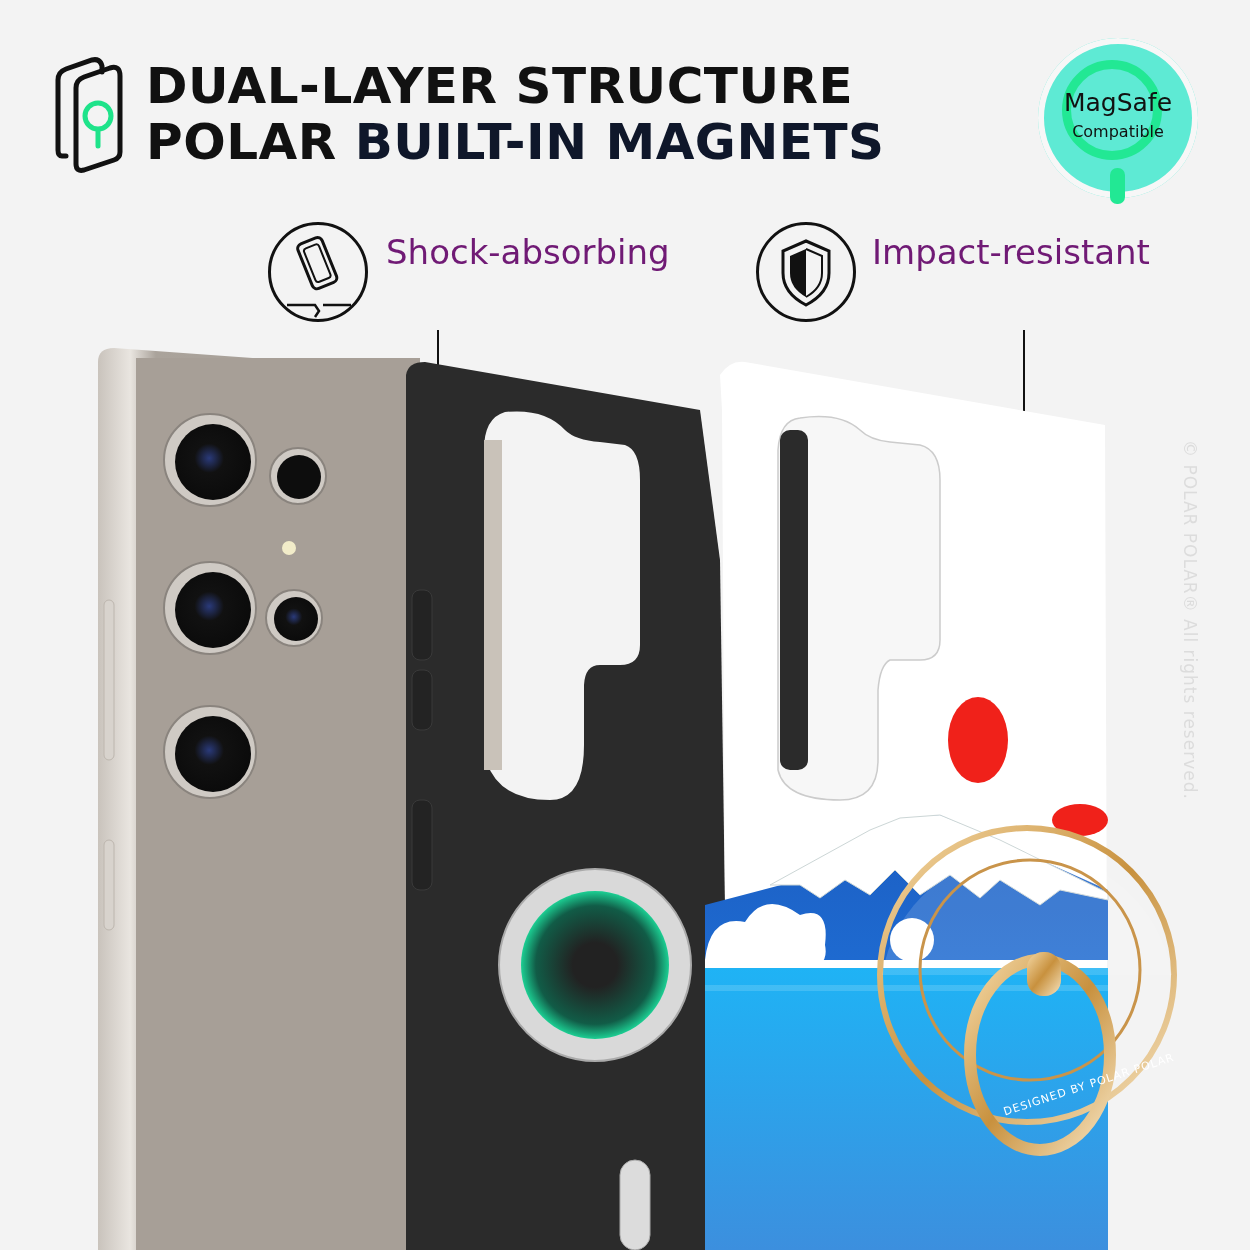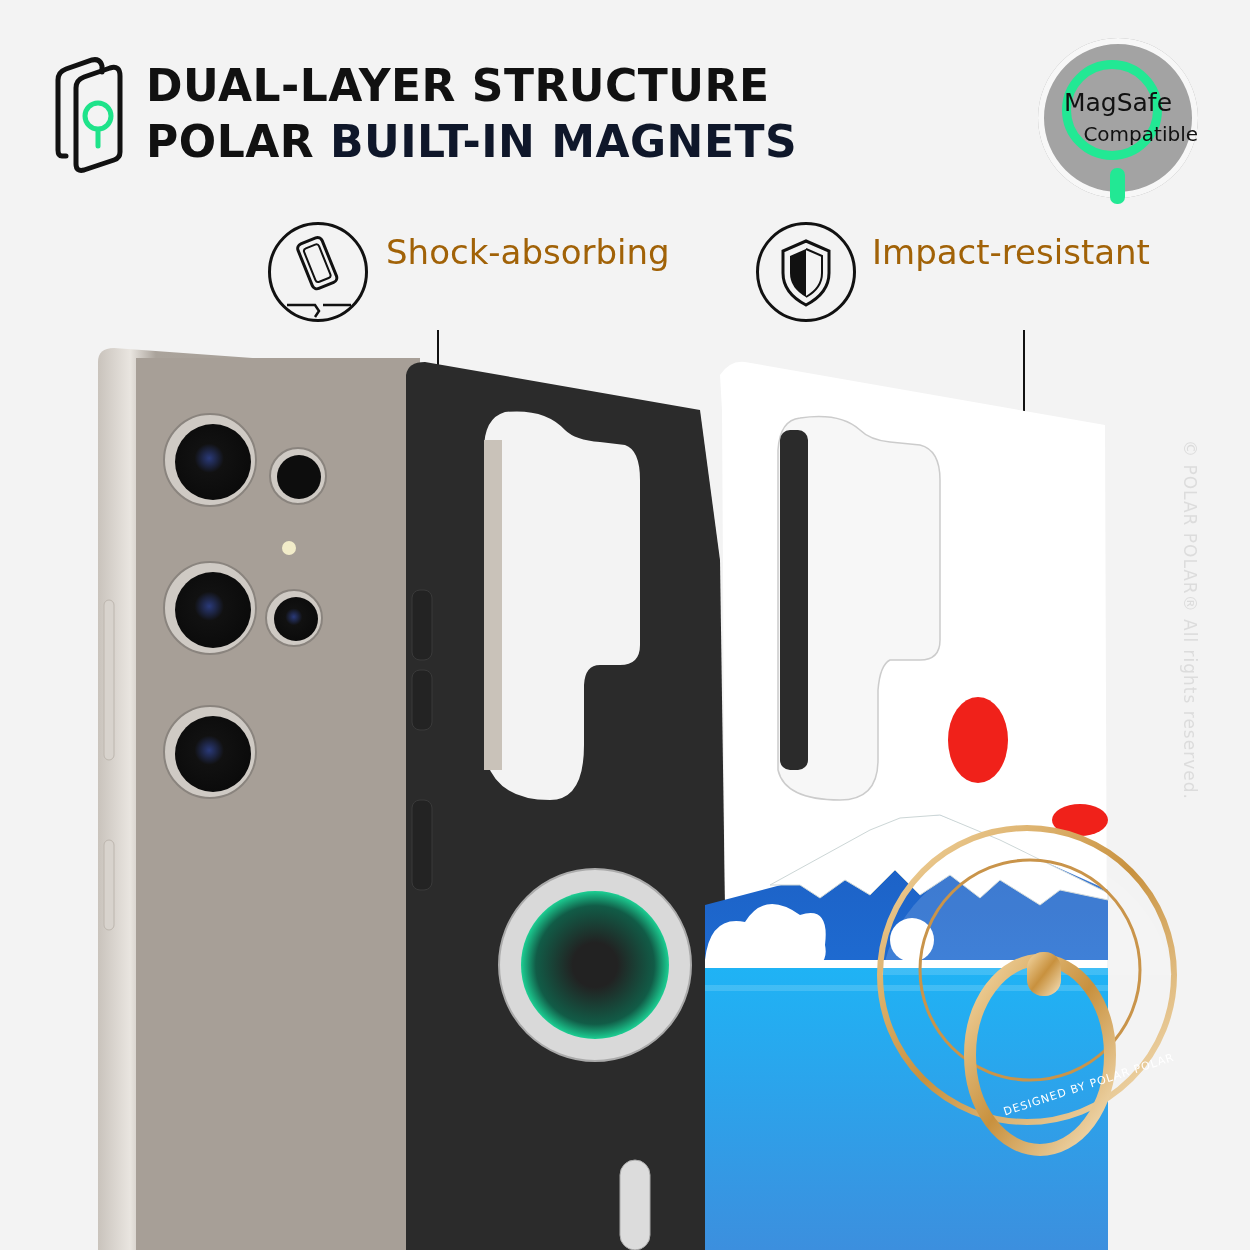--- a/index.html
+++ b/index.html
@@ -1,33 +1,33 @@
 <!DOCTYPE html>
 <html><head>
 <meta charset="utf-8">
 <style>
   html, body { margin:0; padding:0; }
   body { width:1250px; height:1250px; background:#f3f3f3; position:relative; overflow:hidden; font-family:"DejaVu Sans", sans-serif; }
   .abs { position:absolute; }
 
   
   .hdr-icon { left:52px; top:56px; width:76px; height:120px; }
-  .hdr-title { left:146px; top:58px; font-family:"DejaVu Sans", sans-serif; font-weight:bold; font-size:44px; line-height:56px; letter-spacing:0.5px; color:#111; white-space:nowrap; }
+  .hdr-title { left:146px; top:58px; font-family:"DejaVu Sans", sans-serif; font-weight:bold; font-size:50px; line-height:56px; letter-spacing:0.5px; color:#111; white-space:nowrap; }
   .hdr-title .green { color:#0f172a; }
 
   
-  .badge { left:1038px; top:38px; width:160px; height:160px; border-radius:50%; background:#a3a3a3; box-shadow:0 0 0 6px #f7f7f7 inset; }
+  .badge { left:1038px; top:38px; width:160px; height:160px; border-radius:50%; background:#5eead4; box-shadow:0 0 0 6px #f7f7f7 inset; }
   .badge-ring { left:24px; top:22px; width:100px; height:100px; border-radius:50%; border:9px solid #22e894; box-sizing:border-box; }
   .badge-stem { left:72px; top:130px; width:15px; height:36px; border-radius:7px; background:#22e894; }
   .badge-t1 { left:0; top:50px; width:160px; text-align:center; font-size:25px; color:#111; }
-  .badge-t2 { left:0; top:84px; width:160px; text-align:right; font-size:20px; color:#111; }
+  .badge-t2 { left:0; top:84px; width:160px; text-align:center; font-size:16px; color:#111; }
 
   
   .feat-icon { width:100px; height:100px; border:3px solid #111; border-radius:50%; box-sizing:border-box; background:#f3f3f3; }
-  .feat-text { font-size:34px; line-height:46px; color:#a16207; white-space:nowrap; }
+  .feat-text { font-size:34px; line-height:46px; color:#701a75; white-space:nowrap; }
   .leader { width:2px; background:#111; }
   .dot { width:12px; height:12px; border-radius:50%; box-sizing:border-box; }
 
   
   .scene { left:0; top:330px; width:1250px; height:920px; }
 
   
   .wm { left:1200px; top:440px; transform-origin:left top; transform:rotate(90deg); font-size:17px; color:#dcdcdc; white-space:nowrap; letter-spacing:1px; }
 </style>
 </head>

